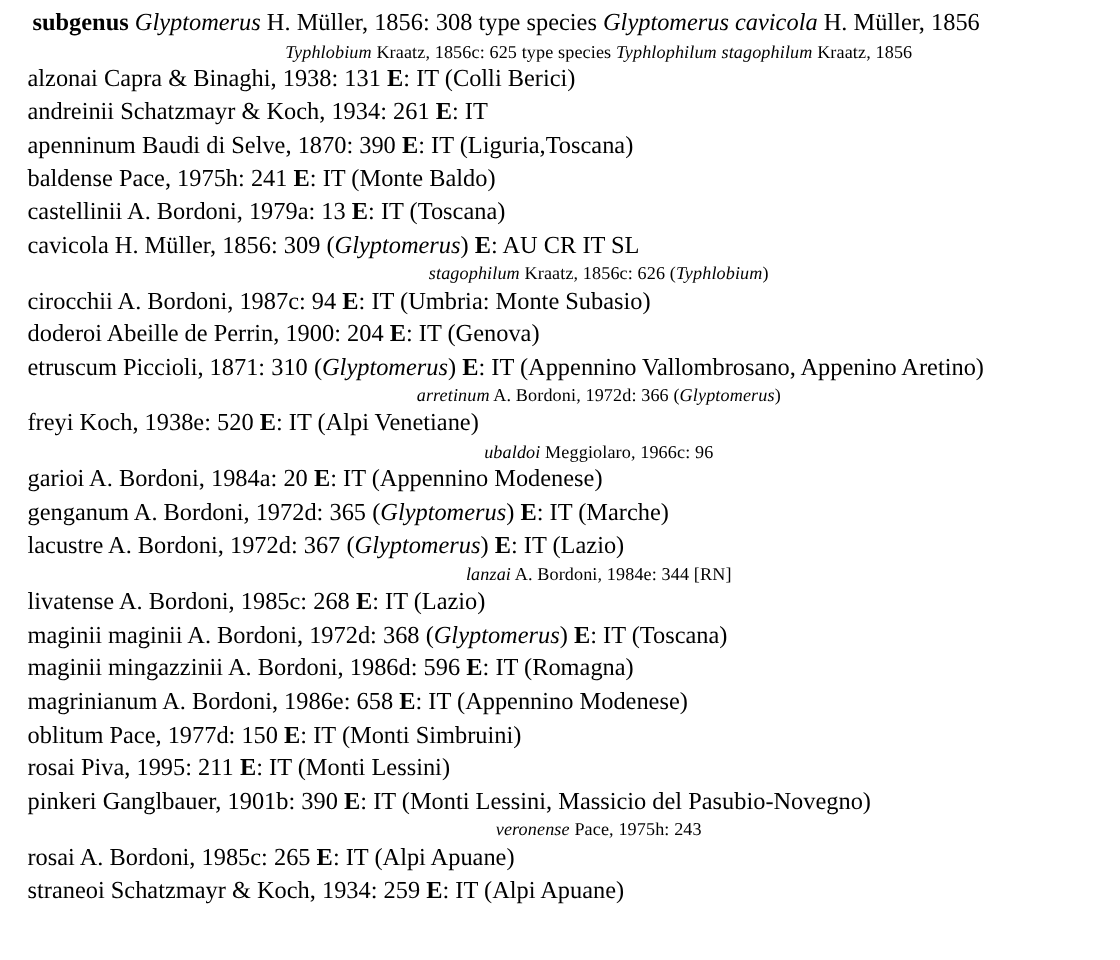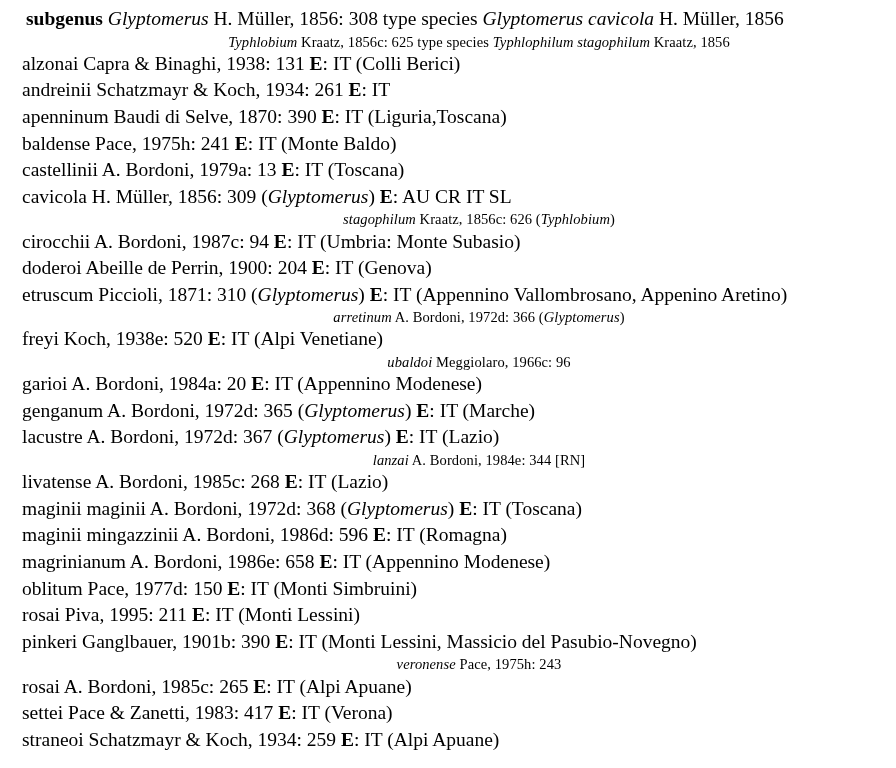--- a/index.html
+++ b/index.html
@@ -85,17 +85,16 @@
       <div class="sub"><span class="it">lanzai</span> <span>A. Bordoni, 1984e: 344 [RN]</span></div>
       <div class="entry"><span class="nm">livatense</span> <span>A. Bordoni, 1985c: 268</span>  <span class="code">E</span><span>: IT (Lazio)</span></div>
       <div class="entry"><span class="nm">maginii maginii</span> <span>A. Bordoni, 1972d: 368</span> (<span class="it">Glyptomerus</span>)  <span class="code">E</span><span>: IT (Toscana)</span></div>
       <div class="entry"><span class="nm">maginii mingazzinii</span> <span>A. Bordoni, 1986d: 596</span>  <span class="code">E</span><span>: IT (Romagna)</span></div>
       <div class="entry"><span class="nm">magrinianum</span> <span>A. Bordoni, 1986e: 658</span>  <span class="code">E</span><span>: IT (Appennino Modenese)</span></div>
       <div class="entry"><span class="nm">oblitum</span> <span>Pace, 1977d: 150</span>  <span class="code">E</span><span>: IT (Monti Simbruini)</span></div>
       <div class="entry"><span class="nm">rosai</span> <span>Piva, 1995: 211</span>  <span class="code">E</span><span>: IT (Monti Lessini)</span></div>
       <div class="entry"><span class="nm">pinkeri</span> <span>Ganglbauer, 1901b: 390</span>  <span class="code">E</span><span>: IT (Monti Lessini, Massicio del Pasubio-Novegno)</span></div>
       <div class="sub"><span class="it">veronense</span> <span>Pace, 1975h: 243</span></div>
       <div class="entry"><span class="nm">rosai</span> <span>A. Bordoni, 1985c: 265</span>  <span class="code">E</span><span>: IT (Alpi Apuane)</span></div>
-      <div class="entry"><span class="nm">settei</span> <span>Pace &amp; Zanetti, 1983: 417</span>  <span class="code">E</span><span>: IT (Verona)</span></div>
       <div class="entry"><span class="nm">straneoi</span> <span>Schatzmayr &amp; Koch, 1934: 259</span>  <span class="code">E</span><span>: IT (Alpi Apuane)</span></div>
     </div>
 
 </div>
 
 </body></html>

